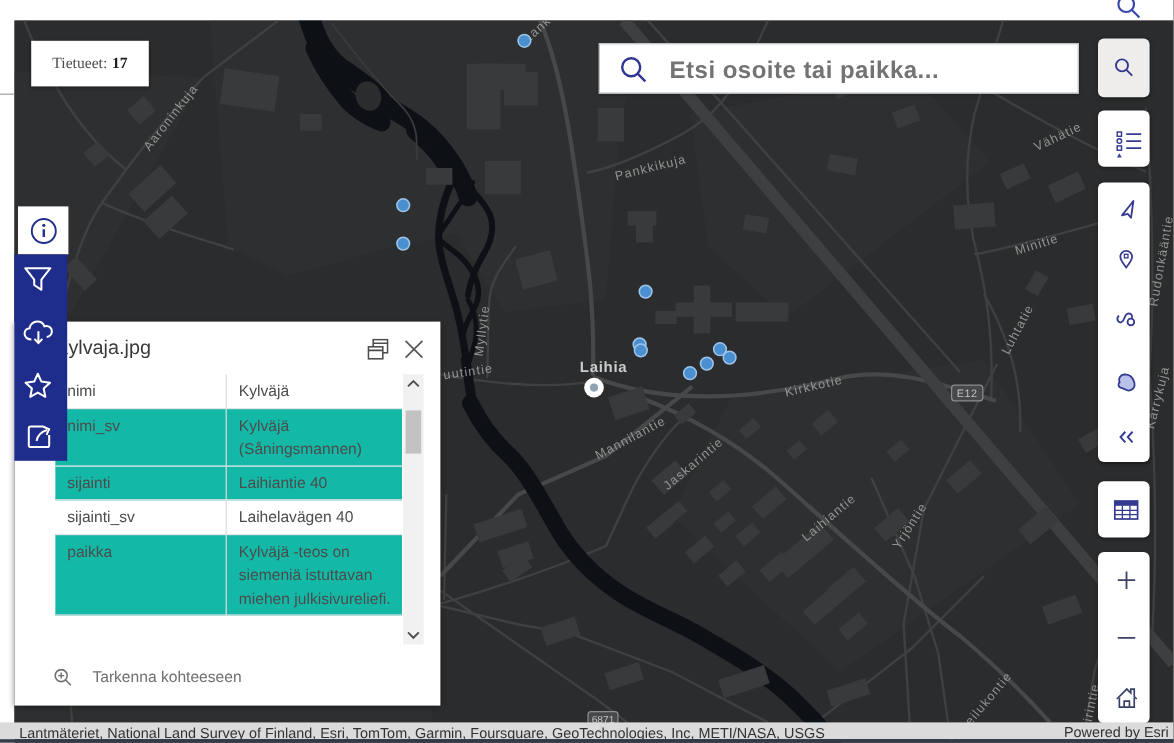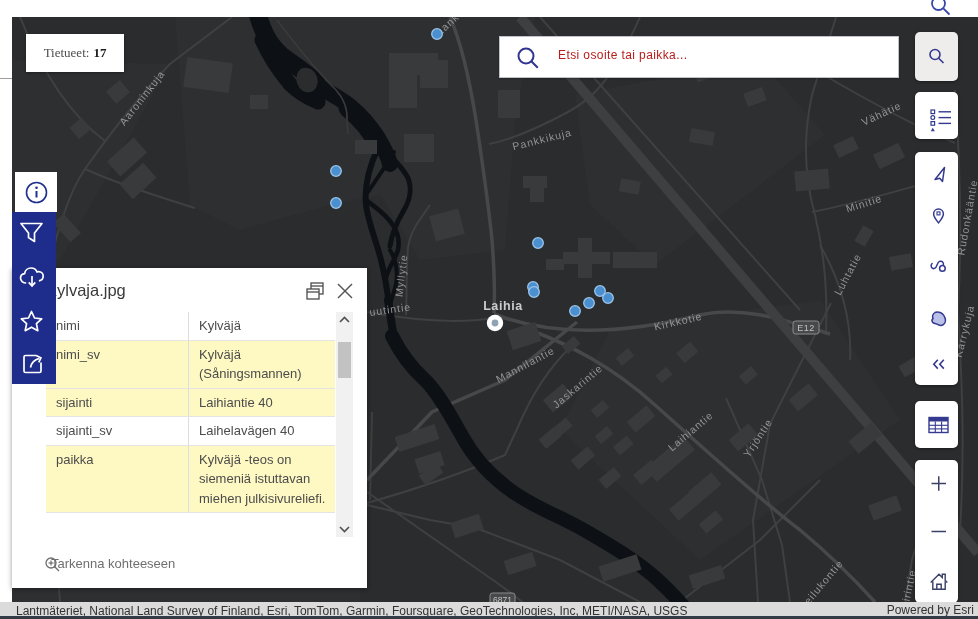--- a/index.html
+++ b/index.html
@@ -12,21 +12,21 @@
   
   #lline{position:absolute;left:0;top:78px;width:12px;height:1px;background:#9e9e9e;}
   
   #tiet{position:absolute;left:26px;top:34px;width:98px;height:38px;background:#fff;
         box-shadow:0 1px 3px rgba(0,0,0,.35);display:flex;align-items:center;justify-content:center;
         font-size:13px;color:#4d4d4d;font-family:Liberation Serif, serif;}
   #tiet b{color:#1d1d1d;margin-left:4px;}
   
   #sin{position:absolute;left:499px;top:36px;width:400px;height:42px;background:#fff;
        border:1px solid #bfc3c9;box-sizing:border-box;box-shadow:0 1px 2px rgba(0,0,0,.25);}
-  #sin .ph{position:absolute;left:58px;top:11px;font-size:12px;color:#b91c1c;letter-spacing:.4px;}
+  #sin .ph{position:absolute;left:58px;top:11px;font-size:20px;color:#737373;letter-spacing:.4px;font-weight:bold;}
   
   .rbtn{position:absolute;left:915px;width:43px;background:#fff;border-radius:5px;
         box-shadow:0 1px 3px rgba(0,0,0,.4);}
   #rsearch{top:32px;height:49px;background:#eeedec;}
   #rlist{top:92px;height:47px;}
   #rgroup{top:152px;height:233px;}
   #rtable{top:401px;height:47px;}
   #rzoom{top:460px;height:143px;}
   .icon{position:absolute;left:0;top:0;}
   
@@ -34,21 +34,21 @@
   #lbar{position:absolute;left:12px;top:212px;width:44px;height:172px;background:#1e2c8b;z-index:30;}
   
   #popup{position:absolute;left:12px;top:268px;width:355px;height:320px;background:#fff;
          box-shadow:0 1px 5px rgba(0,0,0,.4);z-index:20;}
   #ptitle{position:absolute;left:34px;top:13px;font-size:16.5px;color:#3a3a3a;}
   #ptbl{position:absolute;left:34px;top:44px;width:289px;height:225px;overflow:hidden;
         font-size:13px;color:#4c4c4c;}
   table.pt{border-collapse:collapse;width:289px;table-layout:fixed;}
   table.pt td{padding:4px 0 4px 10px;vertical-align:top;line-height:19.5px;border-bottom:1px solid #e4e4e4;}
   table.pt td.l{width:132px;border-right:1px solid #dcdcdc;}
-  tr.g td{background:#fef9c3;}
+  tr.g td{background:#14b8a6;}
   #pscroll{position:absolute;left:324px;top:44px;width:17px;height:225px;background:#f1f1f1;}
   #pthumb{position:absolute;left:2px;top:30px;width:13px;height:36px;background:#c2c2c2;}
   #pzoomrow{position:absolute;left:33px;top:288px;font-size:13px;color:#6f6f6f;}
   
   #attr{position:absolute;left:0px;top:602px;width:978px;height:14px;background:#dbdbdb;
         font-size:12px;color:#323232;z-index:40;}
   #attr .lft{position:absolute;left:16px;top:2px;}
   #attr .rgt{position:absolute;right:4px;top:1px;}
   #bstrip{position:absolute;left:0;top:616px;width:978px;height:3px;background:#333b46;z-index:41;}
 </style>
@@ -368,21 +368,21 @@
           <path d="M1 2 L5.5 6.5 L10 2" fill="none" stroke="#505050" stroke-width="1.6"></path>
         </svg>
     </div>
     <div id="pzoomrow">
       <svg class="abs" style="left:0px;top:1px" width="15" height="15" viewBox="0 0 15 15">
         <circle cx="6" cy="6" r="5" fill="none" stroke="#6f6f6f" stroke-width="1.3"></circle>
         <line x1="9.7" y1="9.7" x2="14" y2="14" stroke="#6f6f6f" stroke-width="1.3"></line>
         <line x1="3.5" y1="6" x2="8.5" y2="6" stroke="#6f6f6f" stroke-width="1.2"></line>
         <line x1="6" y1="3.5" x2="6" y2="8.5" stroke="#6f6f6f" stroke-width="1.2"></line>
       </svg>
-      <span style="margin-left:6px">Tarkenna kohteeseen</span>
+      <span style="margin-left:32px">Tarkenna kohteeseen</span>
     </div>
   </div>
   <div id="ltab">
     <svg class="abs" style="left:10px;top:9px" width="23" height="23" viewBox="0 0 23 23">
       <circle cx="11.5" cy="11.5" r="10" fill="none" stroke="#20318d" stroke-width="1.6"></circle>
       <line x1="11.5" y1="10" x2="11.5" y2="16.5" stroke="#20318d" stroke-width="2"></line>
       <circle cx="11.5" cy="6.8" r="1.3" fill="#20318d"></circle>
     </svg>
   </div>
   <div id="lbar">

